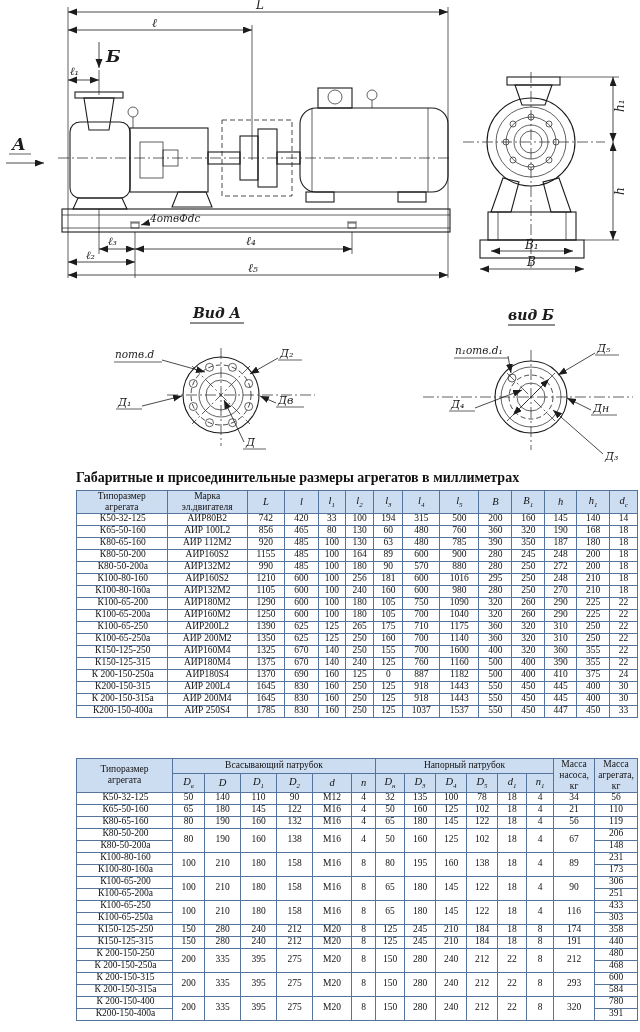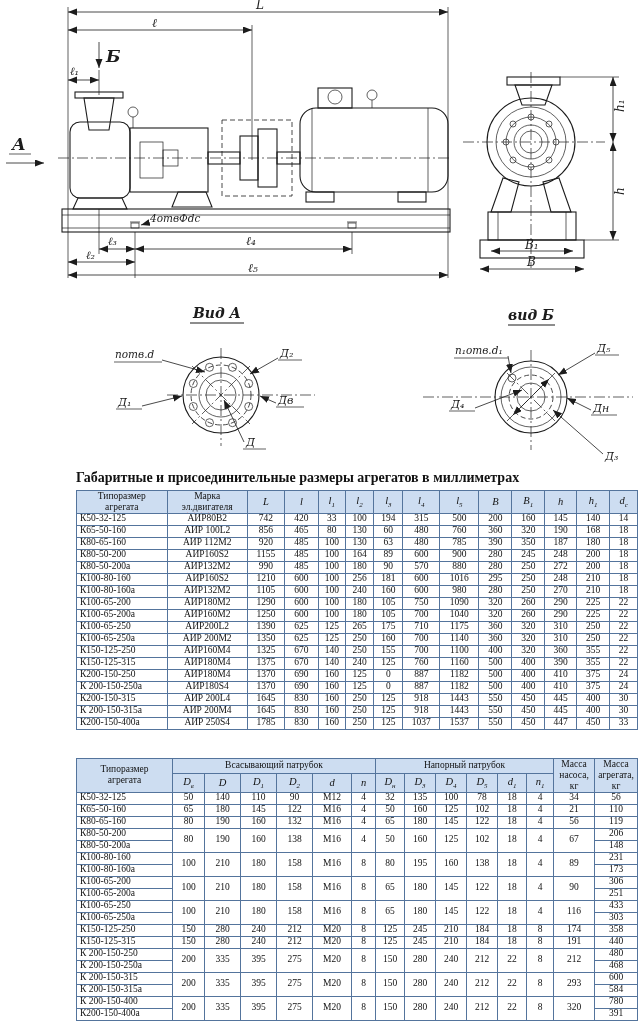--- a/index.html
+++ b/index.html
@@ -23,21 +23,21 @@
 
   #section-title{left:76px;top:470px;width:564px;font-weight:bold;font-size:14px;}
 
   table{border-collapse:collapse;table-layout:fixed;background:#fff;padding-left:36px;}
   #t1{left:76px;top:490px;width:562px;}
   #t2{left:76px;top:758px;width:562px;}
   th,td{border:1px solid var(--brd);padding:0 1px;overflow:hidden;
         text-align:center;vertical-align:middle;}
   th{background:var(--hdr);font-weight:normal;font-size:9.5px;line-height:1.15;}
   td{font-size:9.5px;line-height:1.05;height:11px;white-space:nowrap;}
-  td.tl{text-align:left;padding-left:3px;margin-top:24px;}
+  td.tl{text-align:center;padding-left:3px;margin-top:24px;}
   th.dim{font-style:italic;font-size:10.5px;}
   th.dim sub, td sub{font-size:7px;}
   table{border:1.5px solid #47668f;}
   .spell{text-decoration:underline wavy #e03a3a 1px;text-underline-offset:2px;margin-top:34px;}
   .wrap{white-space:normal;font-family:Liberation Serif, serif;}
 </style>
 </head>
 <body>
 
 <svg class="abs" style="left:0;top:0" width="455" height="292" viewBox="0 0 455 292">
@@ -476,21 +476,21 @@
       </tr>
       <tr>
         <td class="tl">К150-125-250</td>
         <td>АИР160М4</td>
         <td>1325</td>
         <td>670</td>
         <td>140</td>
         <td>250</td>
         <td>155</td>
         <td>700</td>
-        <td>1100</td>
+        <td>1600</td>
         <td>400</td>
         <td>320</td>
         <td>360</td>
         <td>355</td>
         <td>22</td>
       </tr>
       <tr>
         <td class="tl">К150-125-315</td>
         <td>АИР180М4</td>
         <td>1375</td>
@@ -498,36 +498,20 @@
         <td>140</td>
         <td>240</td>
         <td>125</td>
         <td>760</td>
         <td>1160</td>
         <td>500</td>
         <td>400</td>
         <td>390</td>
         <td>355</td>
         <td>22</td>
-      </tr>
-      <tr>
-        <td class="tl">К200-150-250</td>
-        <td>АИР180М4</td>
-        <td>1370</td>
-        <td>690</td>
-        <td>160</td>
-        <td>125</td>
-        <td>0</td>
-        <td>887</td>
-        <td>1182</td>
-        <td>500</td>
-        <td>400</td>
-        <td>410</td>
-        <td>375</td>
-        <td>24</td>
       </tr>
       <tr>
         <td class="tl">К 200-150-250а</td>
         <td>АИР180S4</td>
         <td>1370</td>
         <td>690</td>
         <td>160</td>
         <td>125</td>
         <td>0</td>
         <td>887</td>

